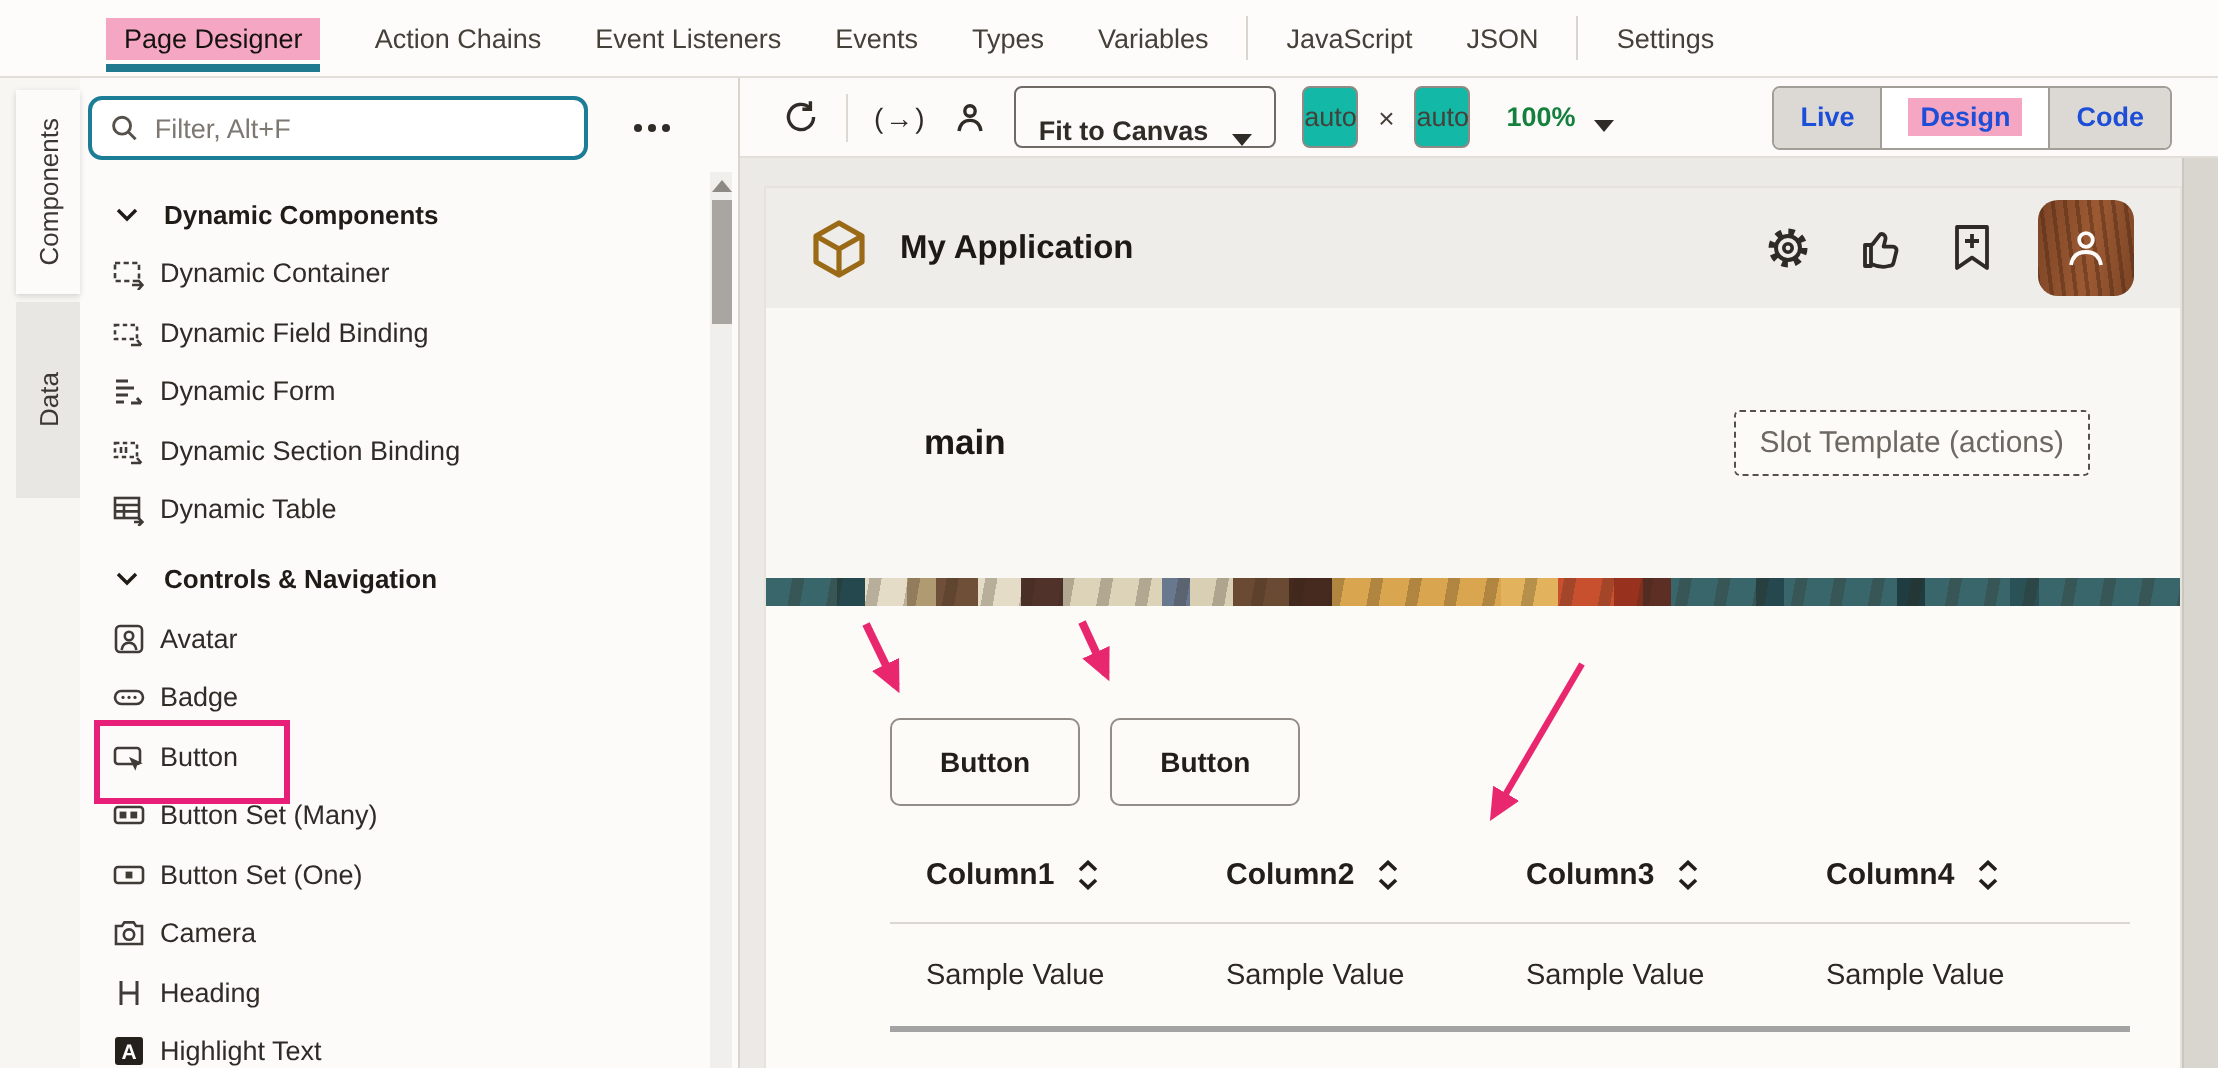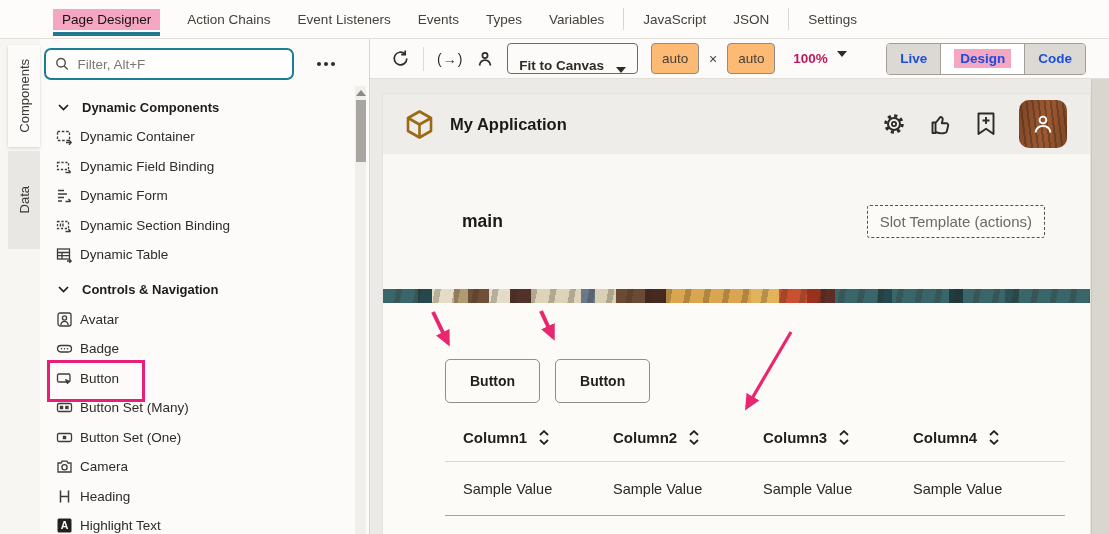--- a/index.html
+++ b/index.html
@@ -55,26 +55,26 @@
   
   .canvas-col { flex:1; display:flex; flex-direction:column; min-width:0; }
   .canvas-toolbar { height:40px; flex:none; display:flex; align-items:center; gap:13px;
     background:#fcfbf9; border-bottom:1px solid #e2dfd9; padding:0 23px 0 21px; }
   .tb-icon { display:flex; align-items:center; cursor:pointer; color:#2f2b27; }
   .tb-divider { width:1px; height:24px; background:#dcd9d3; }
   .paren-icon { font-size:14px; color:#2f2b27; letter-spacing:1px; }
   .fit-btn { border:1px solid #6f6a64; border-radius:4px; height:31px; padding:0 11px;
     display:flex; align-items:flex-end; gap:12px; font-size:13.5px; font-weight:bold;
     color:#2f2b27; background:#fcfbf9; cursor:pointer; }
-  .size-input { width:48px; height:31px; border:1px solid #8f8a84; border-radius:4px;
-    text-align:center; font-size:13.5px; color:#44403a; background:#fdba74;
+  .size-input { width:28px; height:31px; border:1px solid #8f8a84; border-radius:4px;
+    text-align:center; font-size:13.5px; color:#44403a; background:#14b8a6;
     font-family:"Liberation Sans", sans-serif; }
   .times { font-size:14px; color:#44403a; margin:0 -3px; }
-  .zoom-btn { display:flex; align-items:flex-start; gap:9px; font-size:13.5px; font-weight:bold;
-    color:#be185d; margin-left:5px; cursor:pointer; }
+  .zoom-btn { display:flex; align-items:flex-end; gap:9px; font-size:13.5px; font-weight:bold;
+    color:#15803d; margin-left:5px; cursor:pointer; }
   .mode-group { margin-left:auto; display:flex; border:1px solid #a19d97; border-radius:4px;
     overflow:hidden; height:32px; }
   .mode-btn { padding:0 13px; display:flex; align-items:center; font-size:13.5px; font-weight:bold;
     color:#1d4ed8; background:#dcd9d4; border-left:1px solid #a19d97; cursor:pointer; }
   .mode-btn:first-child { border-left:none; }
   .mode-btn.active { background:#fff; }
   .mode-btn.active b { background:#f5a6c2; padding:2px 6px; font-weight:bold; }
 
   
   .canvas-viewport { flex:1; position:relative; background:#eceae6; overflow:hidden; }
@@ -105,21 +105,21 @@
         #39666b 72% 80%,#1f3d41 80% 82%,#39666b 82% 88%,#2a5156 88% 90%,#39666b 90% 100%); }
   .app-content { padding:56px 0 0 62px; }
   .btn-row { display:flex; gap:15px; }
   .preview-btn { border:1px solid #928d86; border-radius:5px; background:#fcfbf8;
     padding:13px 24px; font-size:14px; font-weight:bold; color:#221f1b; cursor:pointer; }
   .preview-table { width:620px; margin-top:10px; }
   .pt-header { display:flex; height:48px; align-items:center; }
   .pt-col { width:150px; display:flex; align-items:center; gap:11px; padding-left:18px;
     font-size:15px; font-weight:bold; color:#221f1b; cursor:pointer; }
   .pt-row { display:flex; height:55px; align-items:center;
-    border-top:1px solid #dbd8d2; border-bottom:1px solid #a3a3a3; }
+    border-top:1px solid #dbd8d2; border-bottom:3px solid #a3a3a3; }
   .pt-cell { width:150px; padding-left:18px; font-size:14.5px; color:#2b2824; }
 
   .arrow-overlay { position:absolute; inset:0; pointer-events:none; z-index:5; }
 </style>
 </head>
 <body>
 
 <div class="topbar">
   <span class="top-tab active">Page Designer</span>
   <span class="top-tab">Action Chains</span>

